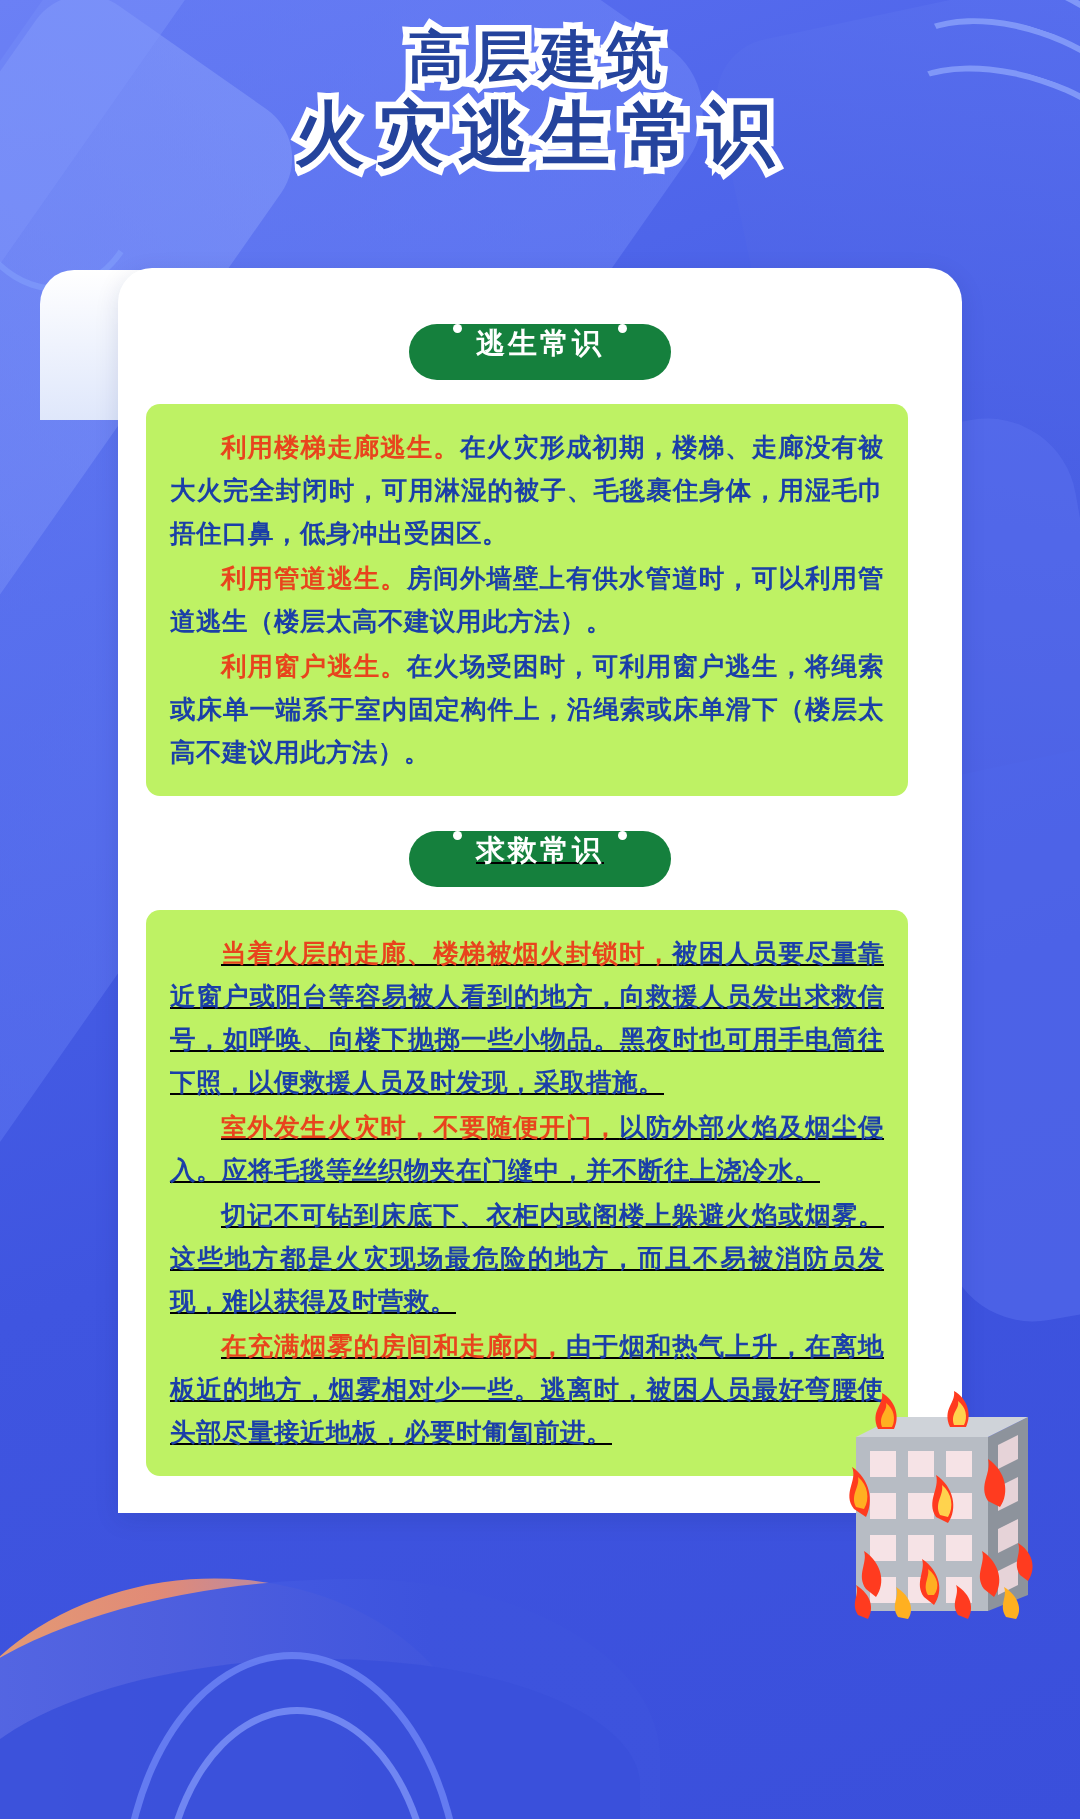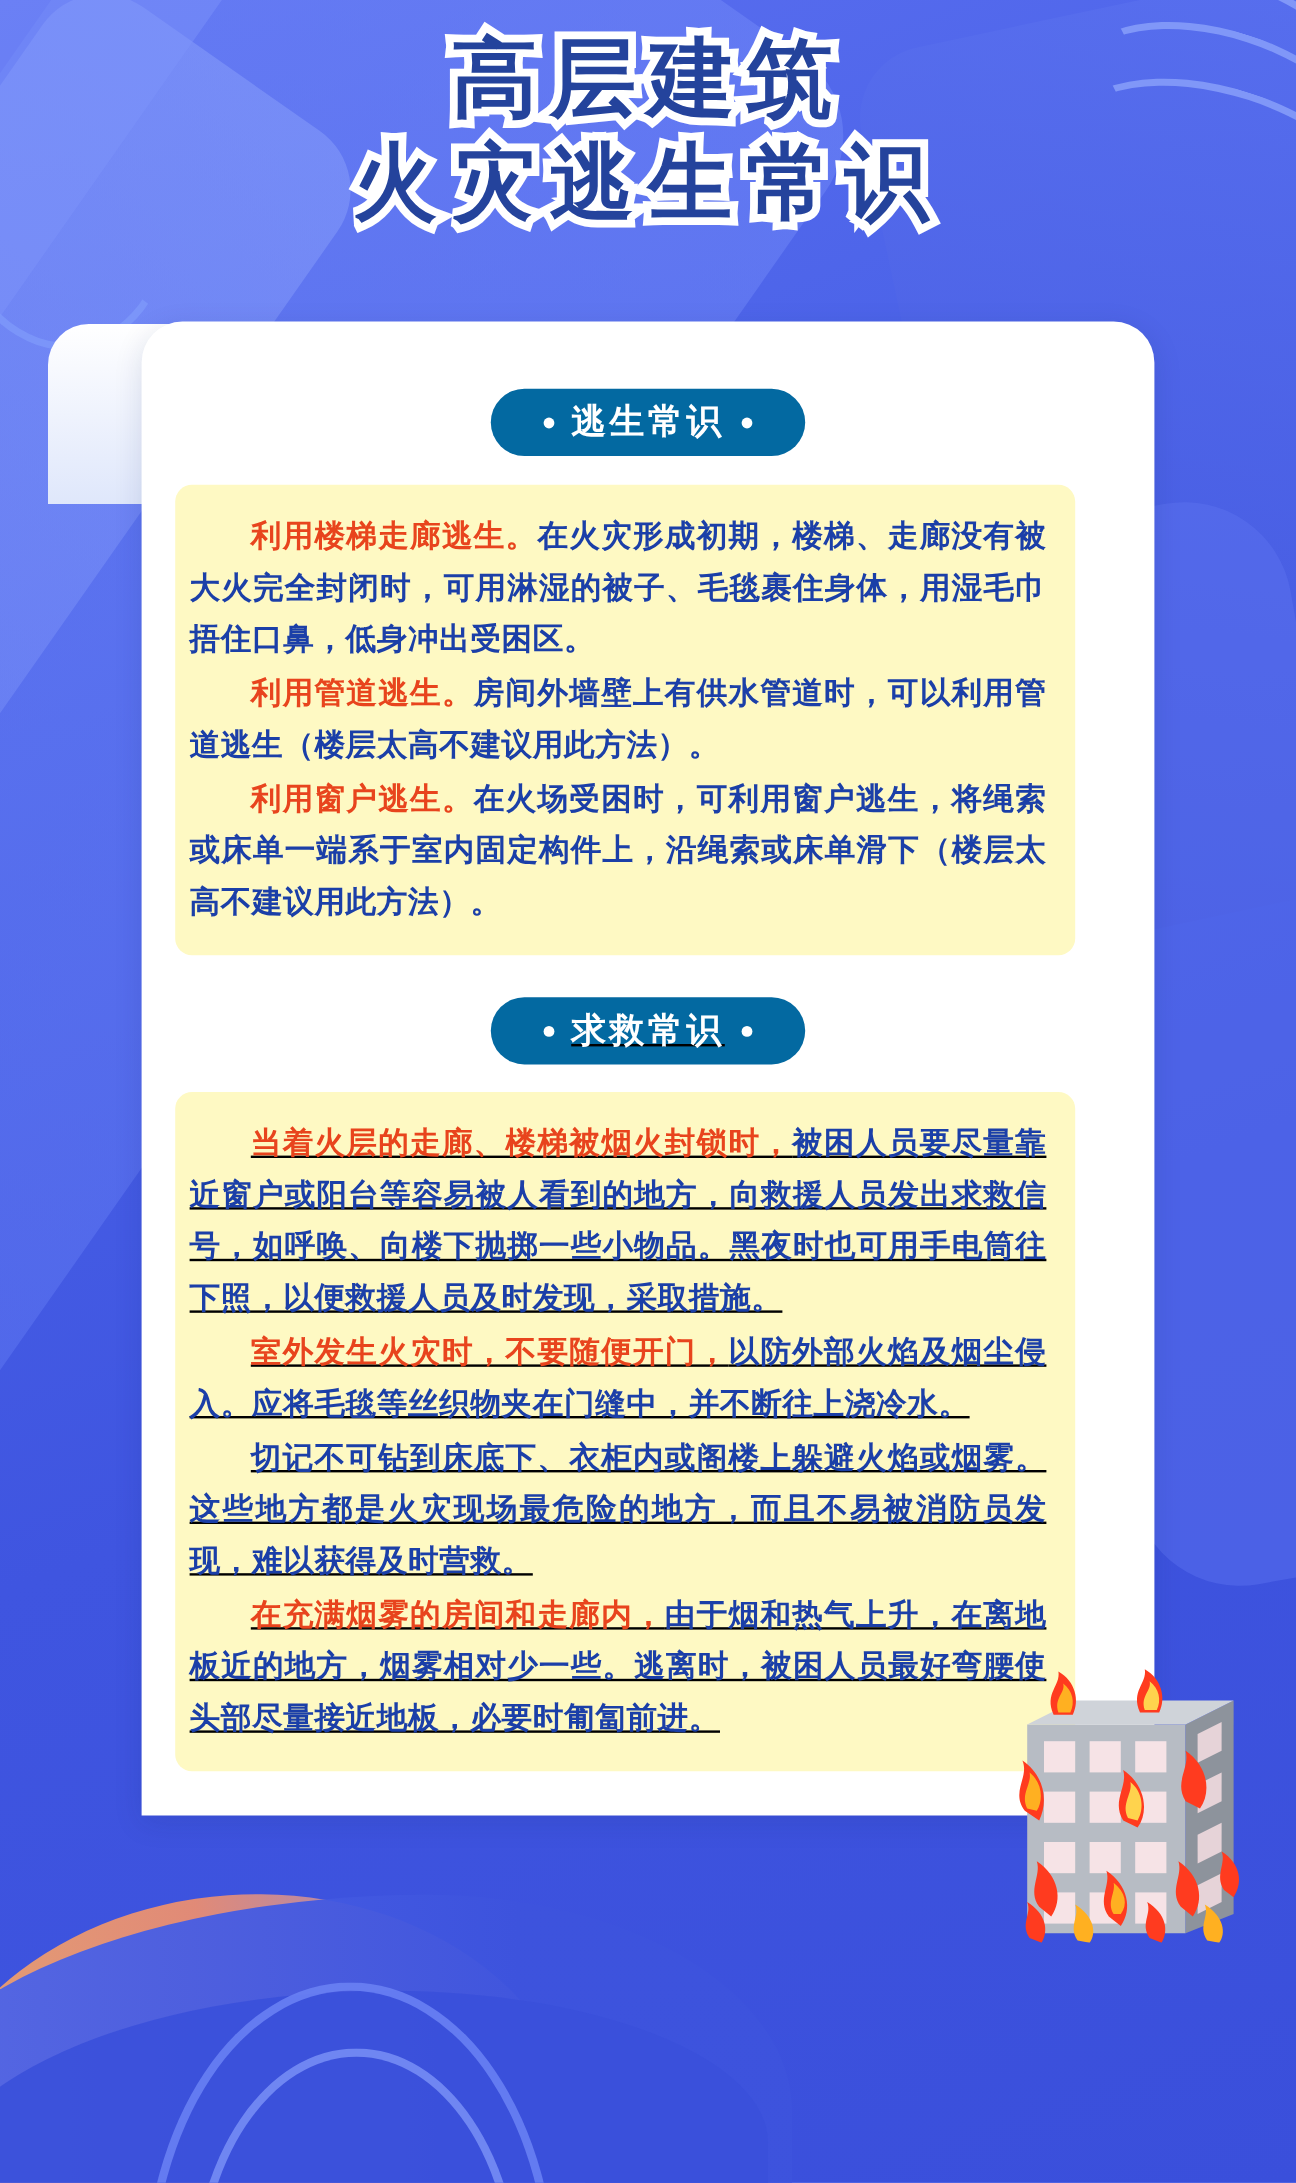--- a/index.html
+++ b/index.html
@@ -48,51 +48,51 @@
   .bg-bottom-ring{position:absolute;left:120px;bottom:-90px;width:330px;height:250px;
     border:7px solid #6c83f5;border-radius:50% 50% 0 0/100% 100% 0 0;
     border-bottom:none;opacity:.85;}
   .bg-bottom-ring2{position:absolute;left:160px;bottom:-90px;width:260px;height:195px;
     border:7px solid #7e94f8;border-radius:50% 50% 0 0/100% 100% 0 0;
     border-bottom:none;opacity:.8;}
 
   
   .title-wrap{position:absolute;left:0;right:0;top:26px;text-align:center;z-index:5;}
   .title-line{
-    font-size:72px;font-weight:bold;line-height:1.12;letter-spacing:10px;
+    font-size:56px;font-weight:bold;line-height:1.12;letter-spacing:10px;
     color:#24439c;
     -webkit-text-stroke:13px #ffffff;
     paint-order:stroke fill;
     text-shadow:0 3px 0 rgba(255,255,255,.25);
     margin:0;
   }
   .title-line.l2{font-size:70px;letter-spacing:12px;margin-top:6px;}
 
   
   .card-tab{position:absolute;left:40px;top:270px;width:140px;height:150px;
     background:linear-gradient(180deg,#ffffff 0%,#dfe7fb 100%);
     border-radius:34px 0 0 0;z-index:6;}
   .card{position:absolute;left:118px;top:268px;width:844px;height:1245px;
     background:#ffffff;border-radius:34px 34px 0 0;z-index:7;
     box-shadow:0 6px 24px rgba(20,30,90,.12);}
 
   
-  .badge{margin:0 auto;width:262px;height:56px;background:#0369a1;
-    border-radius:28px;display:flex;align-items:center;justify-content:center;
+  .badge{margin:0 auto;width:262px;height:56px;background:#15803d;
+    border-radius:28px;display:flex;align-items:flex-start;justify-content:center;
     gap:14px;}
   .badge .dot{width:9px;height:9px;border-radius:50%;background:#ffffff;
     display:inline-block;}
   .badge .btxt{color:#ffffff;font-size:29px;font-weight:bold;letter-spacing:3px;}
 
   .sec1-badge{position:absolute;left:0;right:0;top:56px;}
   .sec2-badge{position:absolute;left:0;right:0;top:563px;text-decoration:underline;}
 
   
-  .panel{position:absolute;left:28px;width:714px;background:#fef9c3;
-    border-radius:14px;padding:22px 24px 20px 12px;}
+  .panel{position:absolute;left:28px;width:714px;background:#bef264;
+    border-radius:14px;padding:22px 24px 20px 24px;}
   .panel.p1{top:136px;}
   .panel.p2{top:642px;text-decoration:underline;}
 
   .para{margin:0 0 2px 0;font-size:25.5px;line-height:43px;
     color:#1b3fa8;font-weight:bold;text-indent:2em;letter-spacing:.5px;
     text-align:justify;}
   .para .hi{color:#e8441d;}
 
   
   .building{position:absolute;right:22px;bottom:200px;width:220px;height:230px;z-index:9;}

